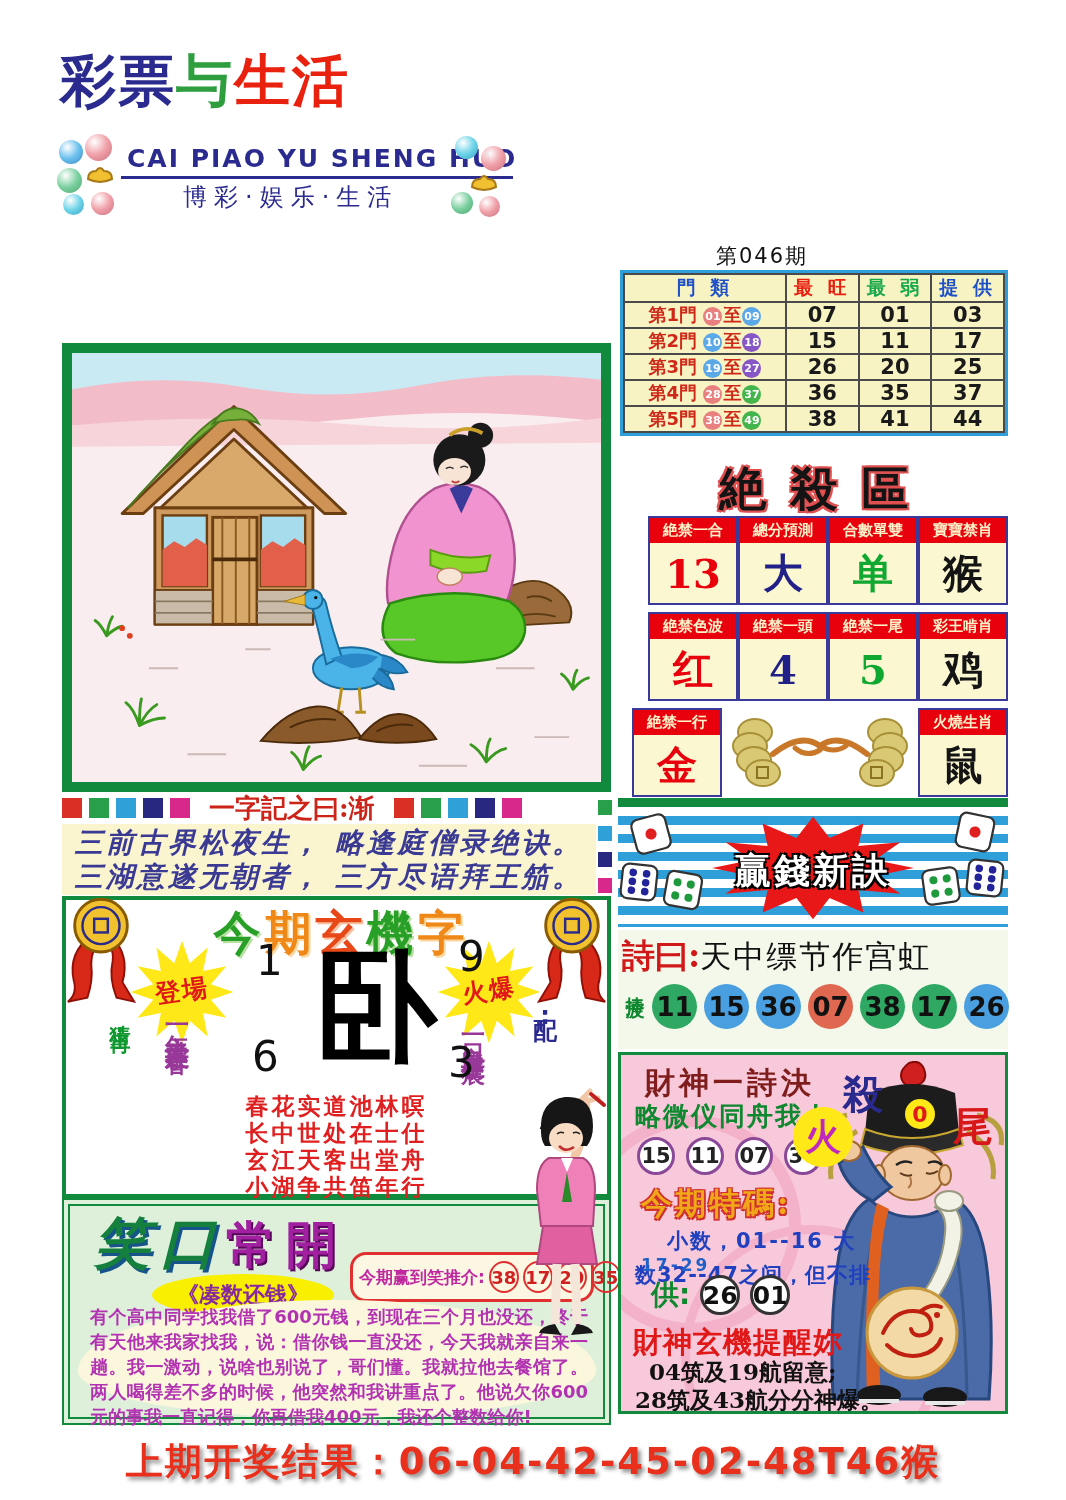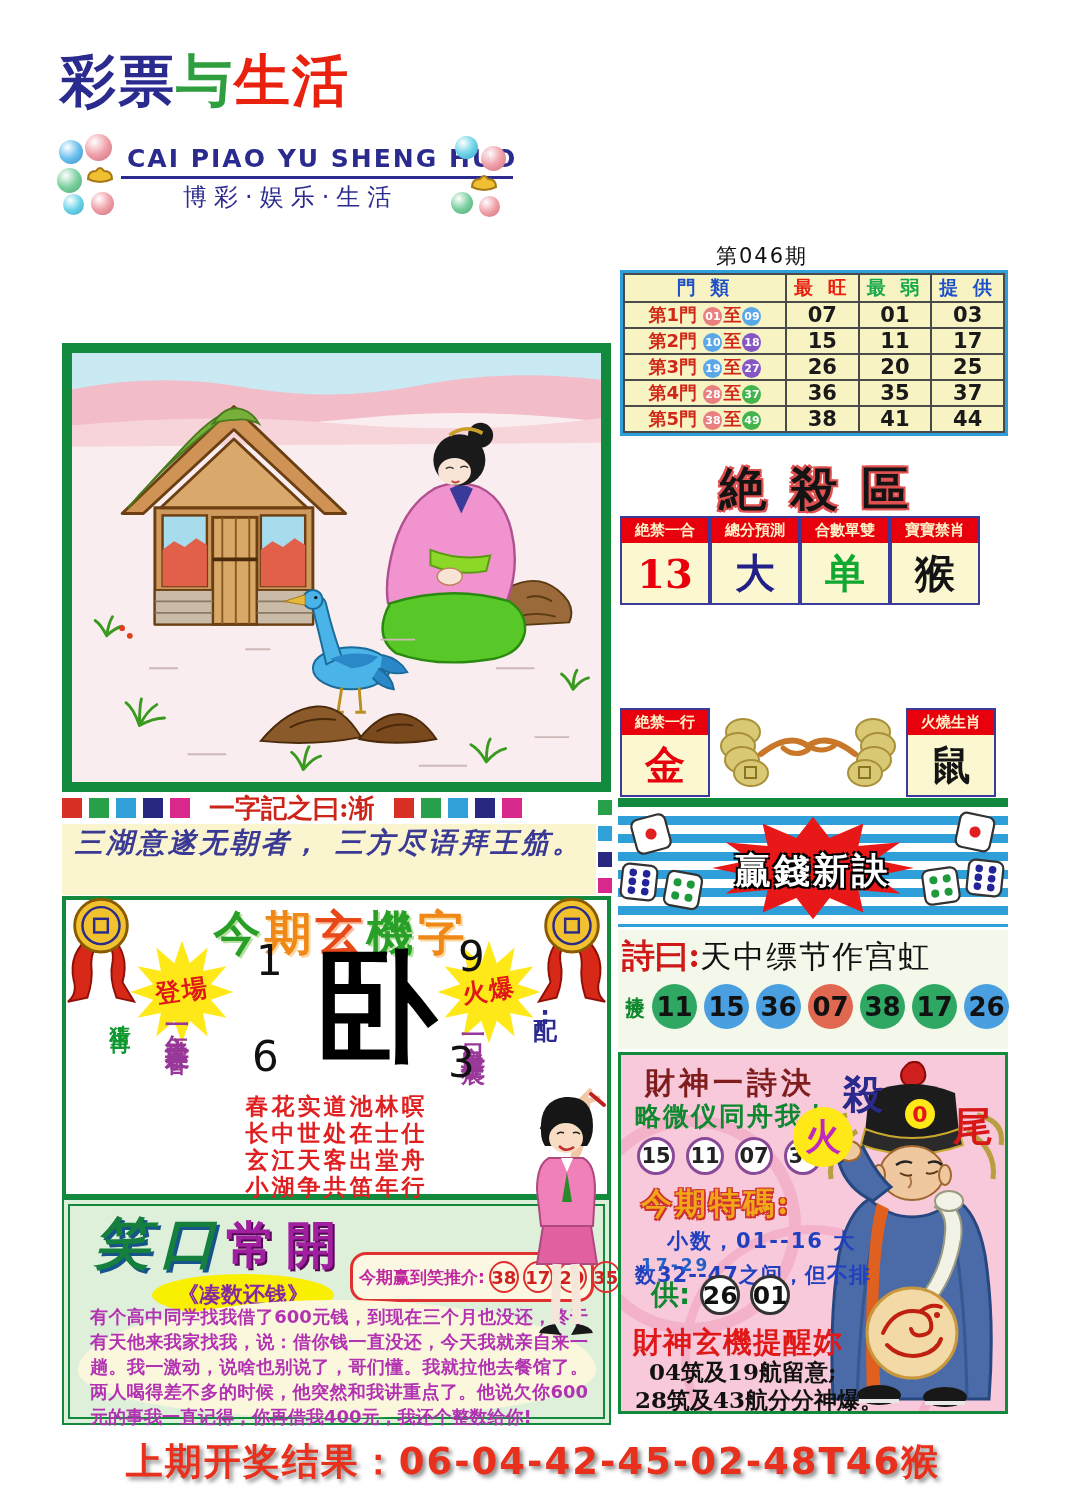--- a/index.html
+++ b/index.html
@@ -30,21 +30,21 @@
   .c-gate { color:#1e50c8; } .c-hot { color:#e82010; } .c-weak { color:#17a84b; } .c-offer { color:#1e50c8; }
   .gate-cell { font-size:18px; font-weight:bold; color:#d02818; white-space:nowrap; }
   .zhi { color:#d02818; margin:0 1px; }
   .numball { display:inline-block; width:19px; height:19px; border-radius:50%; color:#fff; font-size:11px; font-weight:bold; line-height:19px; text-align:center; vertical-align:middle; }
   .b-pink { background:#e88080; } .b-blue { background:#5aa8e8; } .b-violet { background:#8656c6; } .b-green { background:#44b44c; }
   .tval { font-size:21px; font-weight:bold; color:#1a1a1a; }
 
   
   #kz-title { left:620px; top:458px; width:388px; text-align:center; font-size:47px; font-weight:bold; color:#141414; letter-spacing:24px; text-indent:24px;
               text-shadow:-2px -2px 0 #e05050, 2px -2px 0 #e05050, -2px 2px 0 #e05050, 2px 2px 0 #e05050; }
-  .kz-row { position:absolute; left:620px; width:388px; display:flex; justify-content:flex-start; }
+  .kz-row { position:absolute; left:620px; width:388px; display:flex; justify-content:flex-end; }
   .kz-cell { width:90px; border:2px solid #3a3a9a; background:#fbf7d0; }
   .kz-head { background:#e8000d; color:#fdf2c8; font-size:15px; font-weight:bold; text-align:center; height:25px; line-height:25px; }
   .kz-val { height:60px; display:flex; align-items:center; justify-content:center; font-size:40px; font-weight:bold; font-family:"DejaVu Serif","Liberation Serif",serif; }
   .val-red { color:#e8000d; } .val-navy { color:#202088; } .val-green { color:#10a830; } .val-black { color:#141414; }
   #kz-coins { width:196px; display:flex; align-items:center; justify-content:center; }
 
   
   #picture { left:62px; top:343px; width:549px; height:449px; border:10px solid #128a3e; background:#f9edef; }
   #picture svg { width:100%; height:100%; display:block; }
 
@@ -235,20 +235,38 @@
       </div>
     <div class="kz-cell">
         <div class="kz-head">合數單雙</div>
         <div class="kz-val val-green">单</div>
       </div>
     <div class="kz-cell">
         <div class="kz-head">寶寶禁肖</div>
         <div class="kz-val val-black">猴</div>
       </div>
   </div>
+  <div class="kz-row" style="top:612px;">
+    <div class="kz-cell">
+        <div class="kz-head">絶禁色波</div>
+        <div class="kz-val val-red">红</div>
+      </div>
+    <div class="kz-cell">
+        <div class="kz-head">絶禁一頭</div>
+        <div class="kz-val val-navy">4</div>
+      </div>
+    <div class="kz-cell">
+        <div class="kz-head">絶禁一尾</div>
+        <div class="kz-val val-green">5</div>
+      </div>
+    <div class="kz-cell">
+        <div class="kz-head">彩王啃肖</div>
+        <div class="kz-val val-black">鸡</div>
+      </div>
+  </div>
   <div class="kz-row" style="top:708px;">
     <div class="kz-cell">
         <div class="kz-head">絶禁一行</div>
         <div class="kz-val val-red">金</div>
       </div>
     <div id="kz-coins">
       <svg width="190" height="82" viewBox="0 0 190 82">
         <g stroke="#a89038" stroke-width="2" fill="#d9c874">
           <ellipse cx="30" cy="20" rx="17" ry="13"></ellipse>
             <ellipse cx="25" cy="34" rx="17" ry="13"></ellipse>
@@ -356,20 +374,21 @@
     <span class="sq" style="background:#d8288c"></span>
   </div>
   <div class="abs" id="sq-strip">
     <span class="sqv" style="background:#28a04a"></span>
     <span class="sqv" style="background:#2fa0d8"></span>
     <span class="sqv" style="background:#282880"></span>
     <span class="sqv" style="background:#d8288c"></span>
   </div>
 
   <div class="abs" id="poem">
+    <div>三前古界松夜生， 略逢庭僧录绝诀。</div>
     <div>三湖意遂无朝者， 三方尽语拜王笳。</div>
   </div>
 
   <div class="abs" id="xuanji">
     <div id="xj-title">
       <span class="tc0">今</span><span class="tc1">期</span><span class="tc2">玄</span><span class="tc3">機</span><span class="tc4">字</span>
     </div>
     <svg class="coin-corner" id="coin-l" viewBox="0 0 80 110">
       <path d="M30,40 Q6,58 12,86 Q16,100 6,108 L26,104 Q32,86 30,70 Q30,52 42,46 Z" fill="#d82818" stroke="#901008" stroke-width="2"></path>
       <path d="M50,40 Q70,60 62,88 L74,108 L56,104 Q48,84 52,66 Q54,50 40,46 Z" fill="#d82818" stroke="#901008" stroke-width="2"></path>

